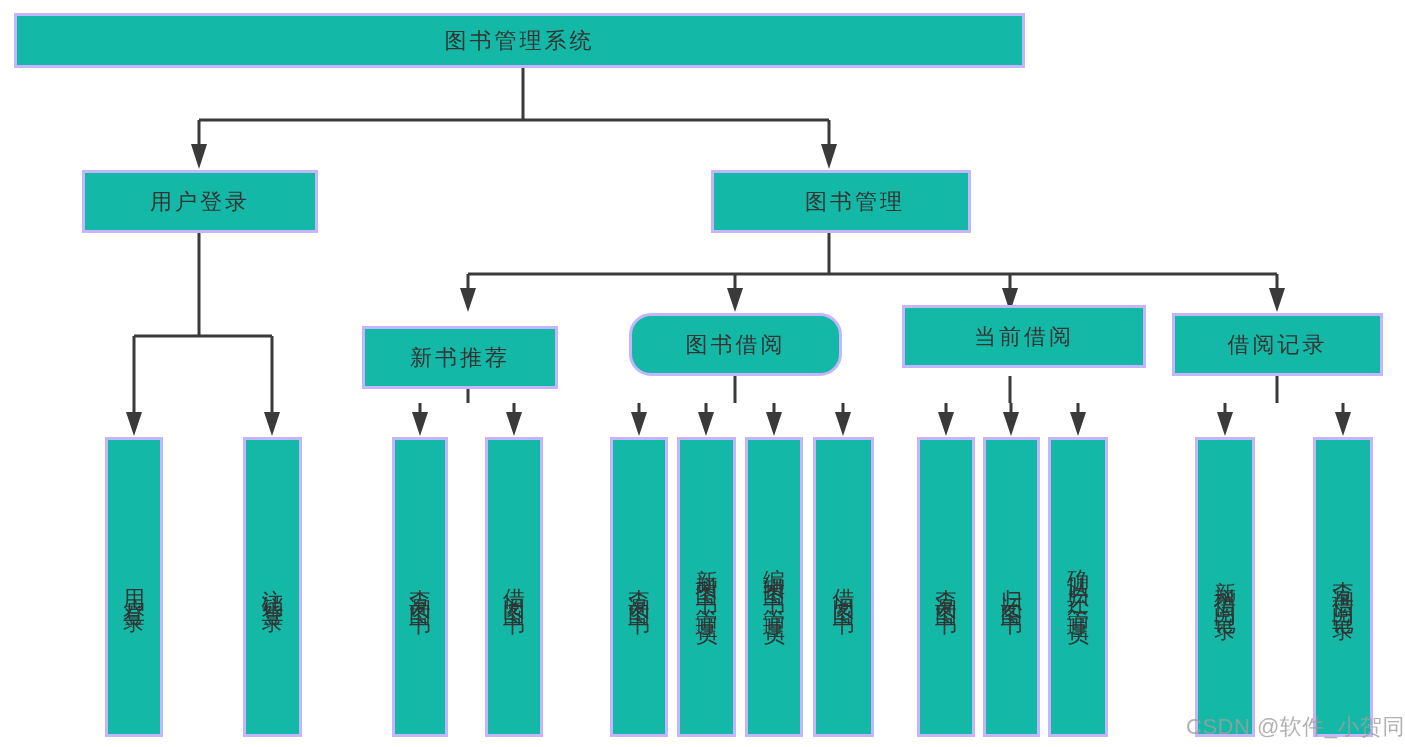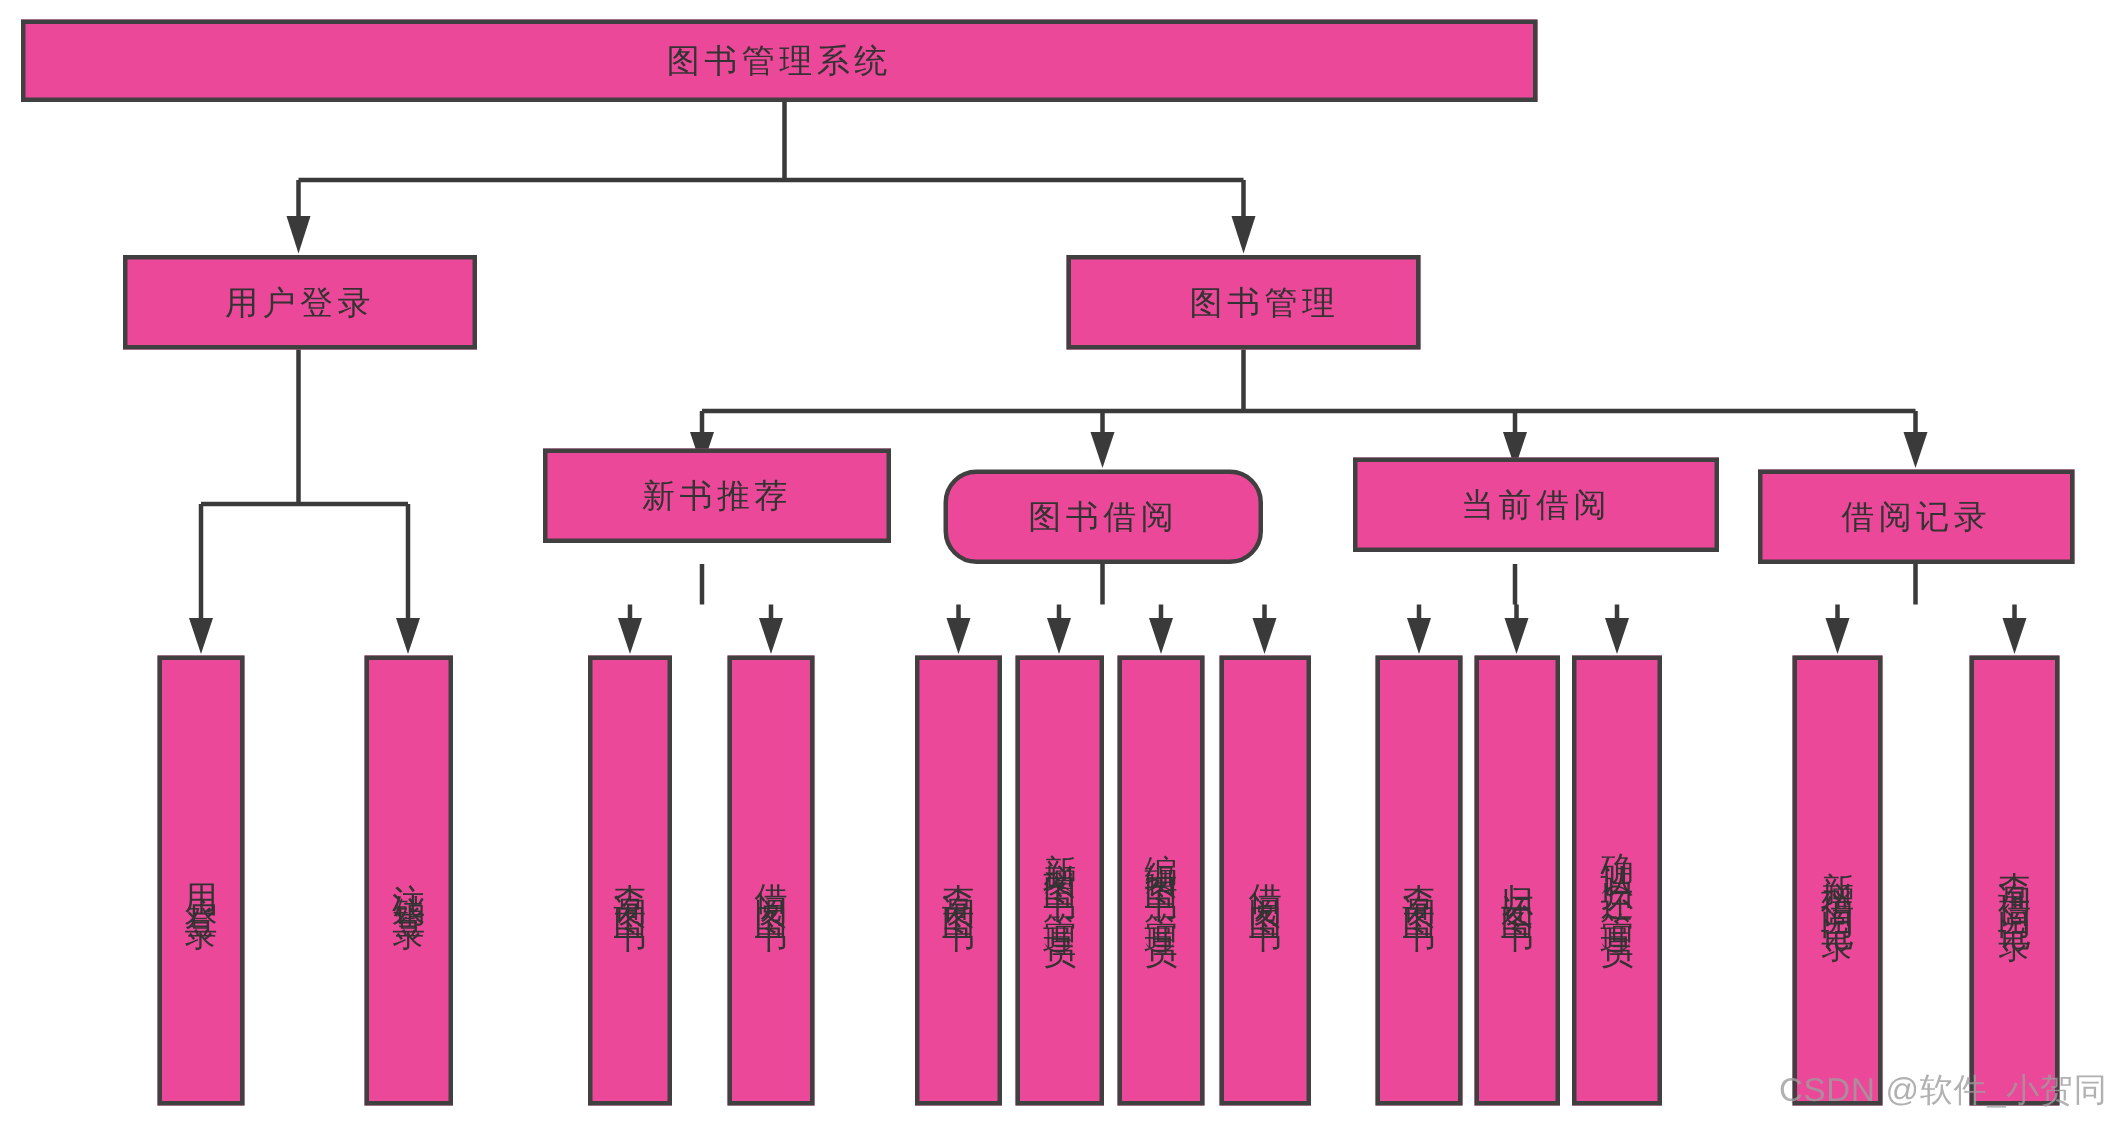--- a/index.html
+++ b/index.html
@@ -3,22 +3,22 @@
 <meta charset="utf-8">
 <style>
   html,body { margin:0; padding:0; background:#ffffff; }
   body { font-family:"Liberation Sans", sans-serif; }
   .canvas {
     position:relative; width:1405px; height:747px; background:#ffffff;
     overflow:hidden;
   }
   .connector-layer { position:absolute; left:0; top:0; width:1405px; height:747px; }
   .box {
-    position:absolute; box-sizing:border-box; background:#ec4899;
-    border:3px solid #404040; display:flex; align-items:center; justify-content:center;
+    position:absolute; box-sizing:border-box; background:#14b8a6;
+    border:3px solid #c4b5fd; display:flex; align-items:center; justify-content:center;
     color:#333333;
   }
   .hnode { font-size:22px; letter-spacing:3px; white-space:nowrap; }
   .vnode span {
     writing-mode:vertical-rl; text-orientation:mixed;
     font-size:22px; letter-spacing:8px; line-height:1; color:#333333;
   }
   .watermark {
     position:absolute; left:1186px; top:712px; width:212px;
     font-size:22px; color:rgba(158,158,158,0.8); white-space:nowrap;
@@ -60,25 +60,25 @@
     </g>
   </svg>
 
   <div class="box hnode" style="left:14px; top:13px; width:1011px; height:55px;">
     <span>图书管理系统</span>
   </div>
 
   <div class="box hnode" style="left:82px; top:170px; width:236px; height:63px;">
     <span>用户登录</span>
   </div>
-  <div class="box hnode" style="left:711px; top:170px; width:236px; height:63px;padding-left:28px;">
+  <div class="box hnode" style="left:711px; top:170px; width:260px; height:63px;padding-left:28px;">
     <span>图书管理</span>
   </div>
 
-  <div class="box hnode" style="left:362px; top:299px; width:232px; height:63px;text-align:center;">
+  <div class="box hnode" style="left:362px; top:326px; width:196px; height:63px;text-align:center;">
     <span>新书推荐</span>
   </div>
   <div class="box hnode" style="left:629px; top:313px; width:213px; height:63px;border-radius:22px;">
     <span>图书借阅</span>
   </div>
   <div class="box hnode" style="left:902px; top:305px; width:244px; height:63px;">
     <span>当前借阅</span>
   </div>
   <div class="box hnode" style="left:1172px; top:313px; width:211px; height:63px;">
     <span>借阅记录</span>

